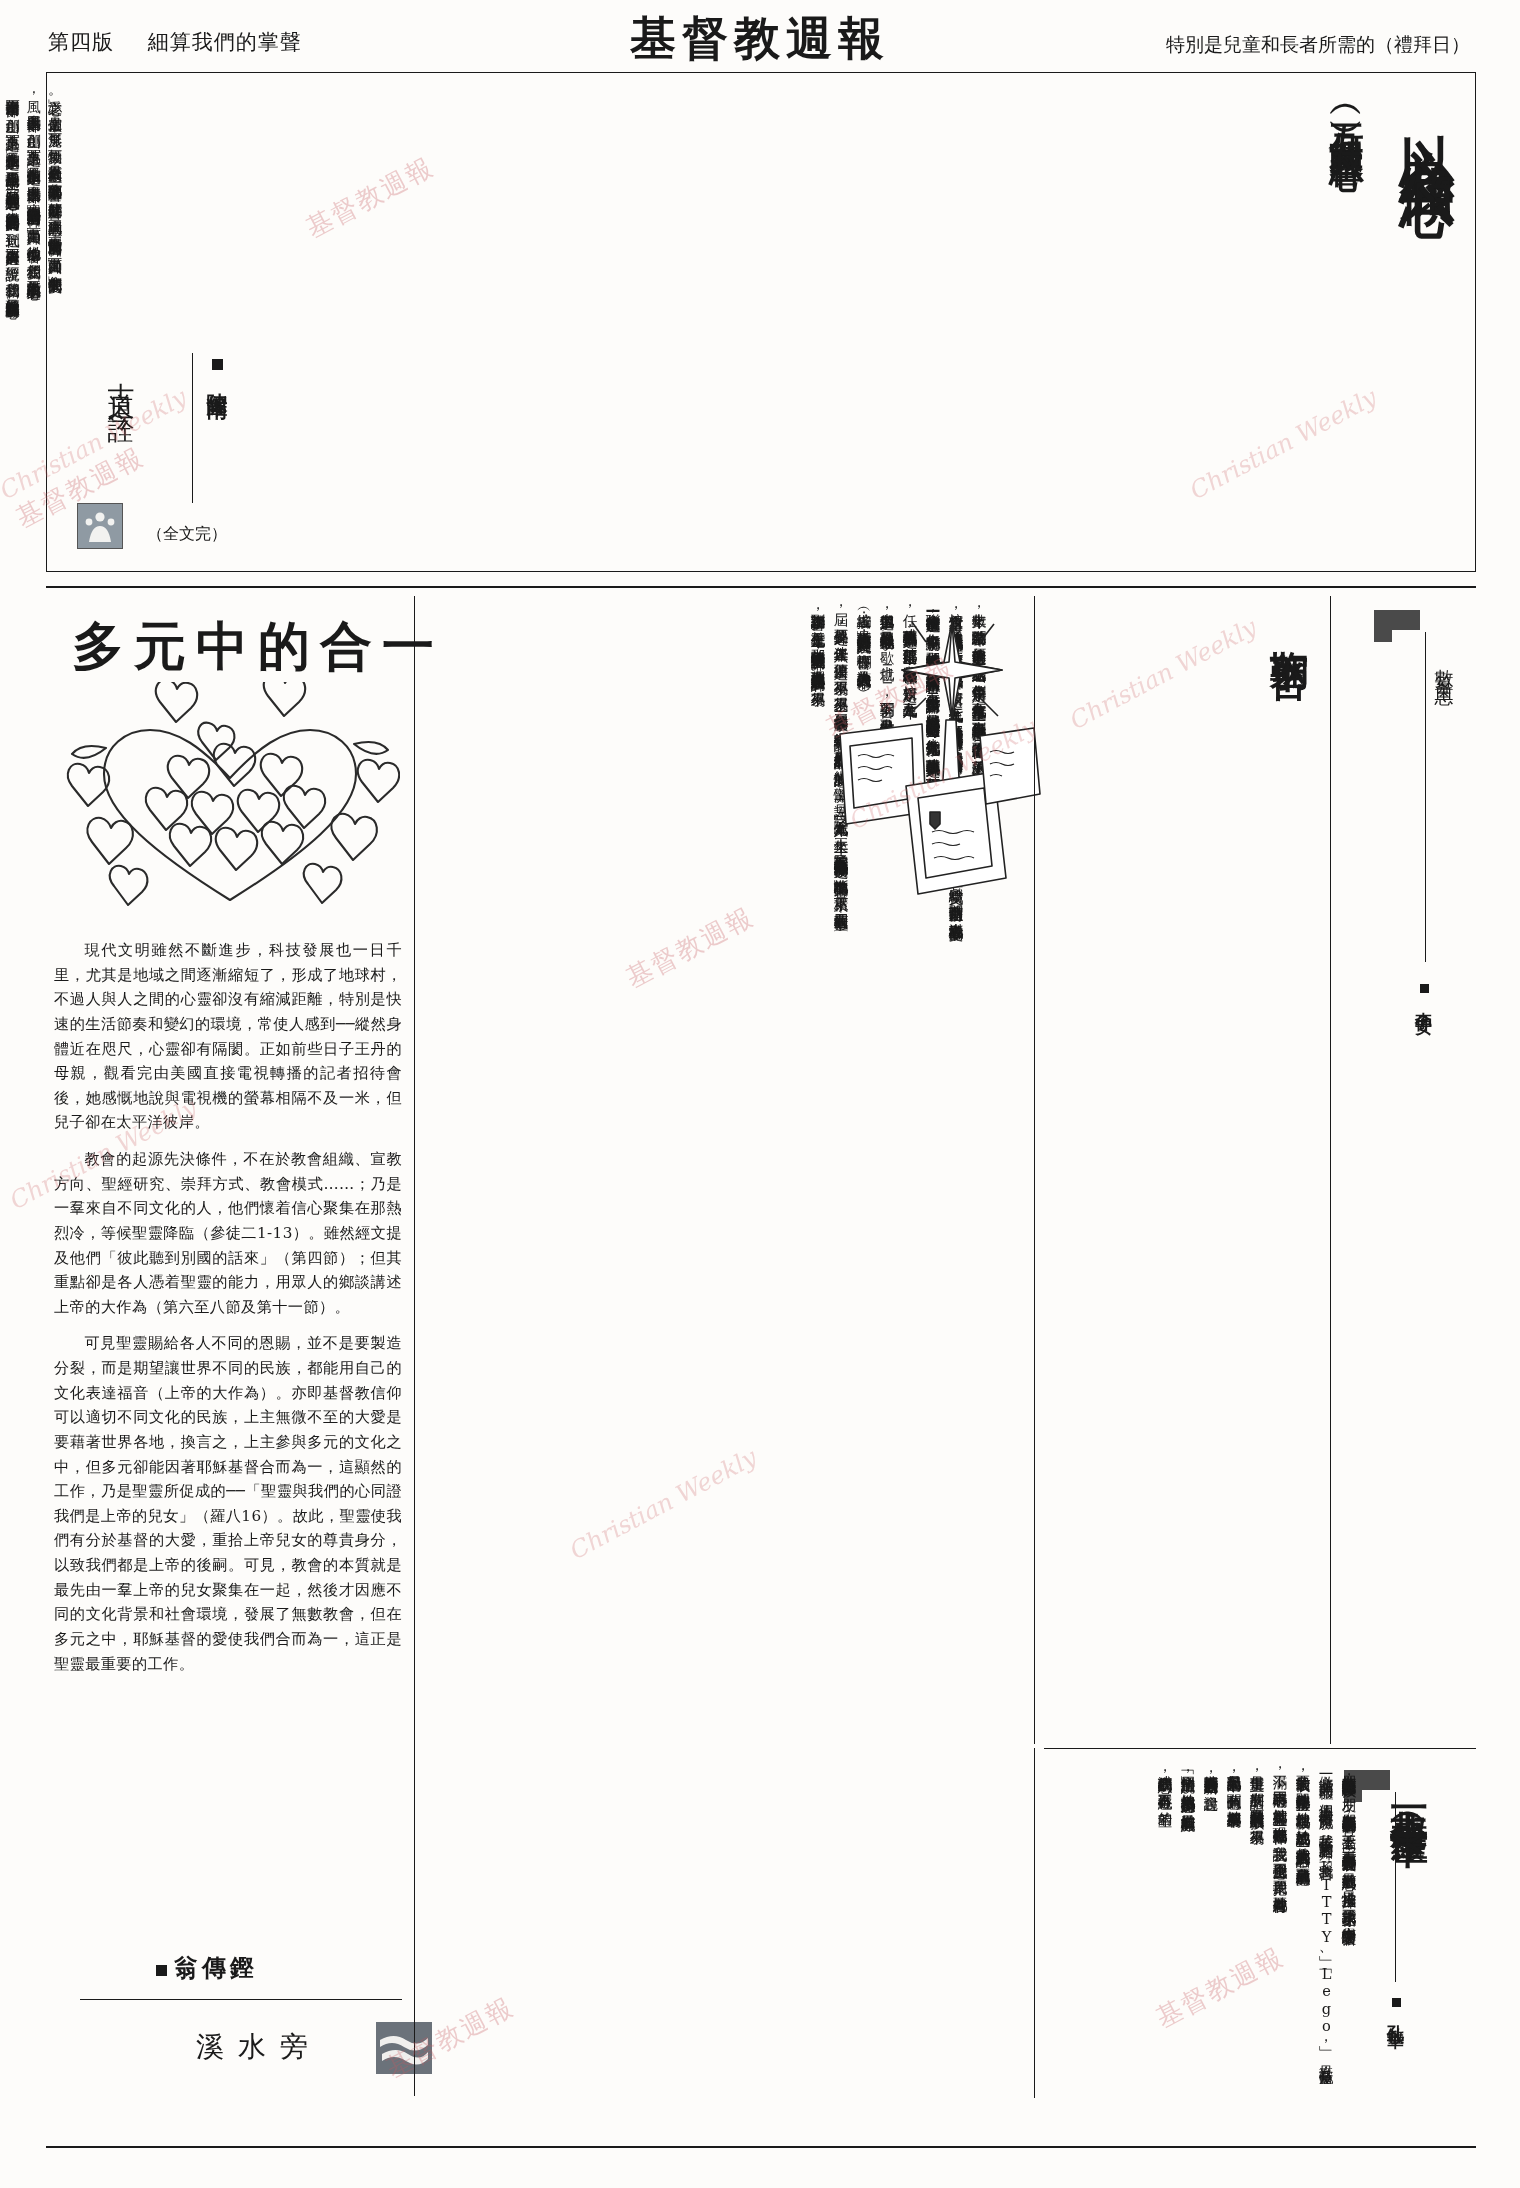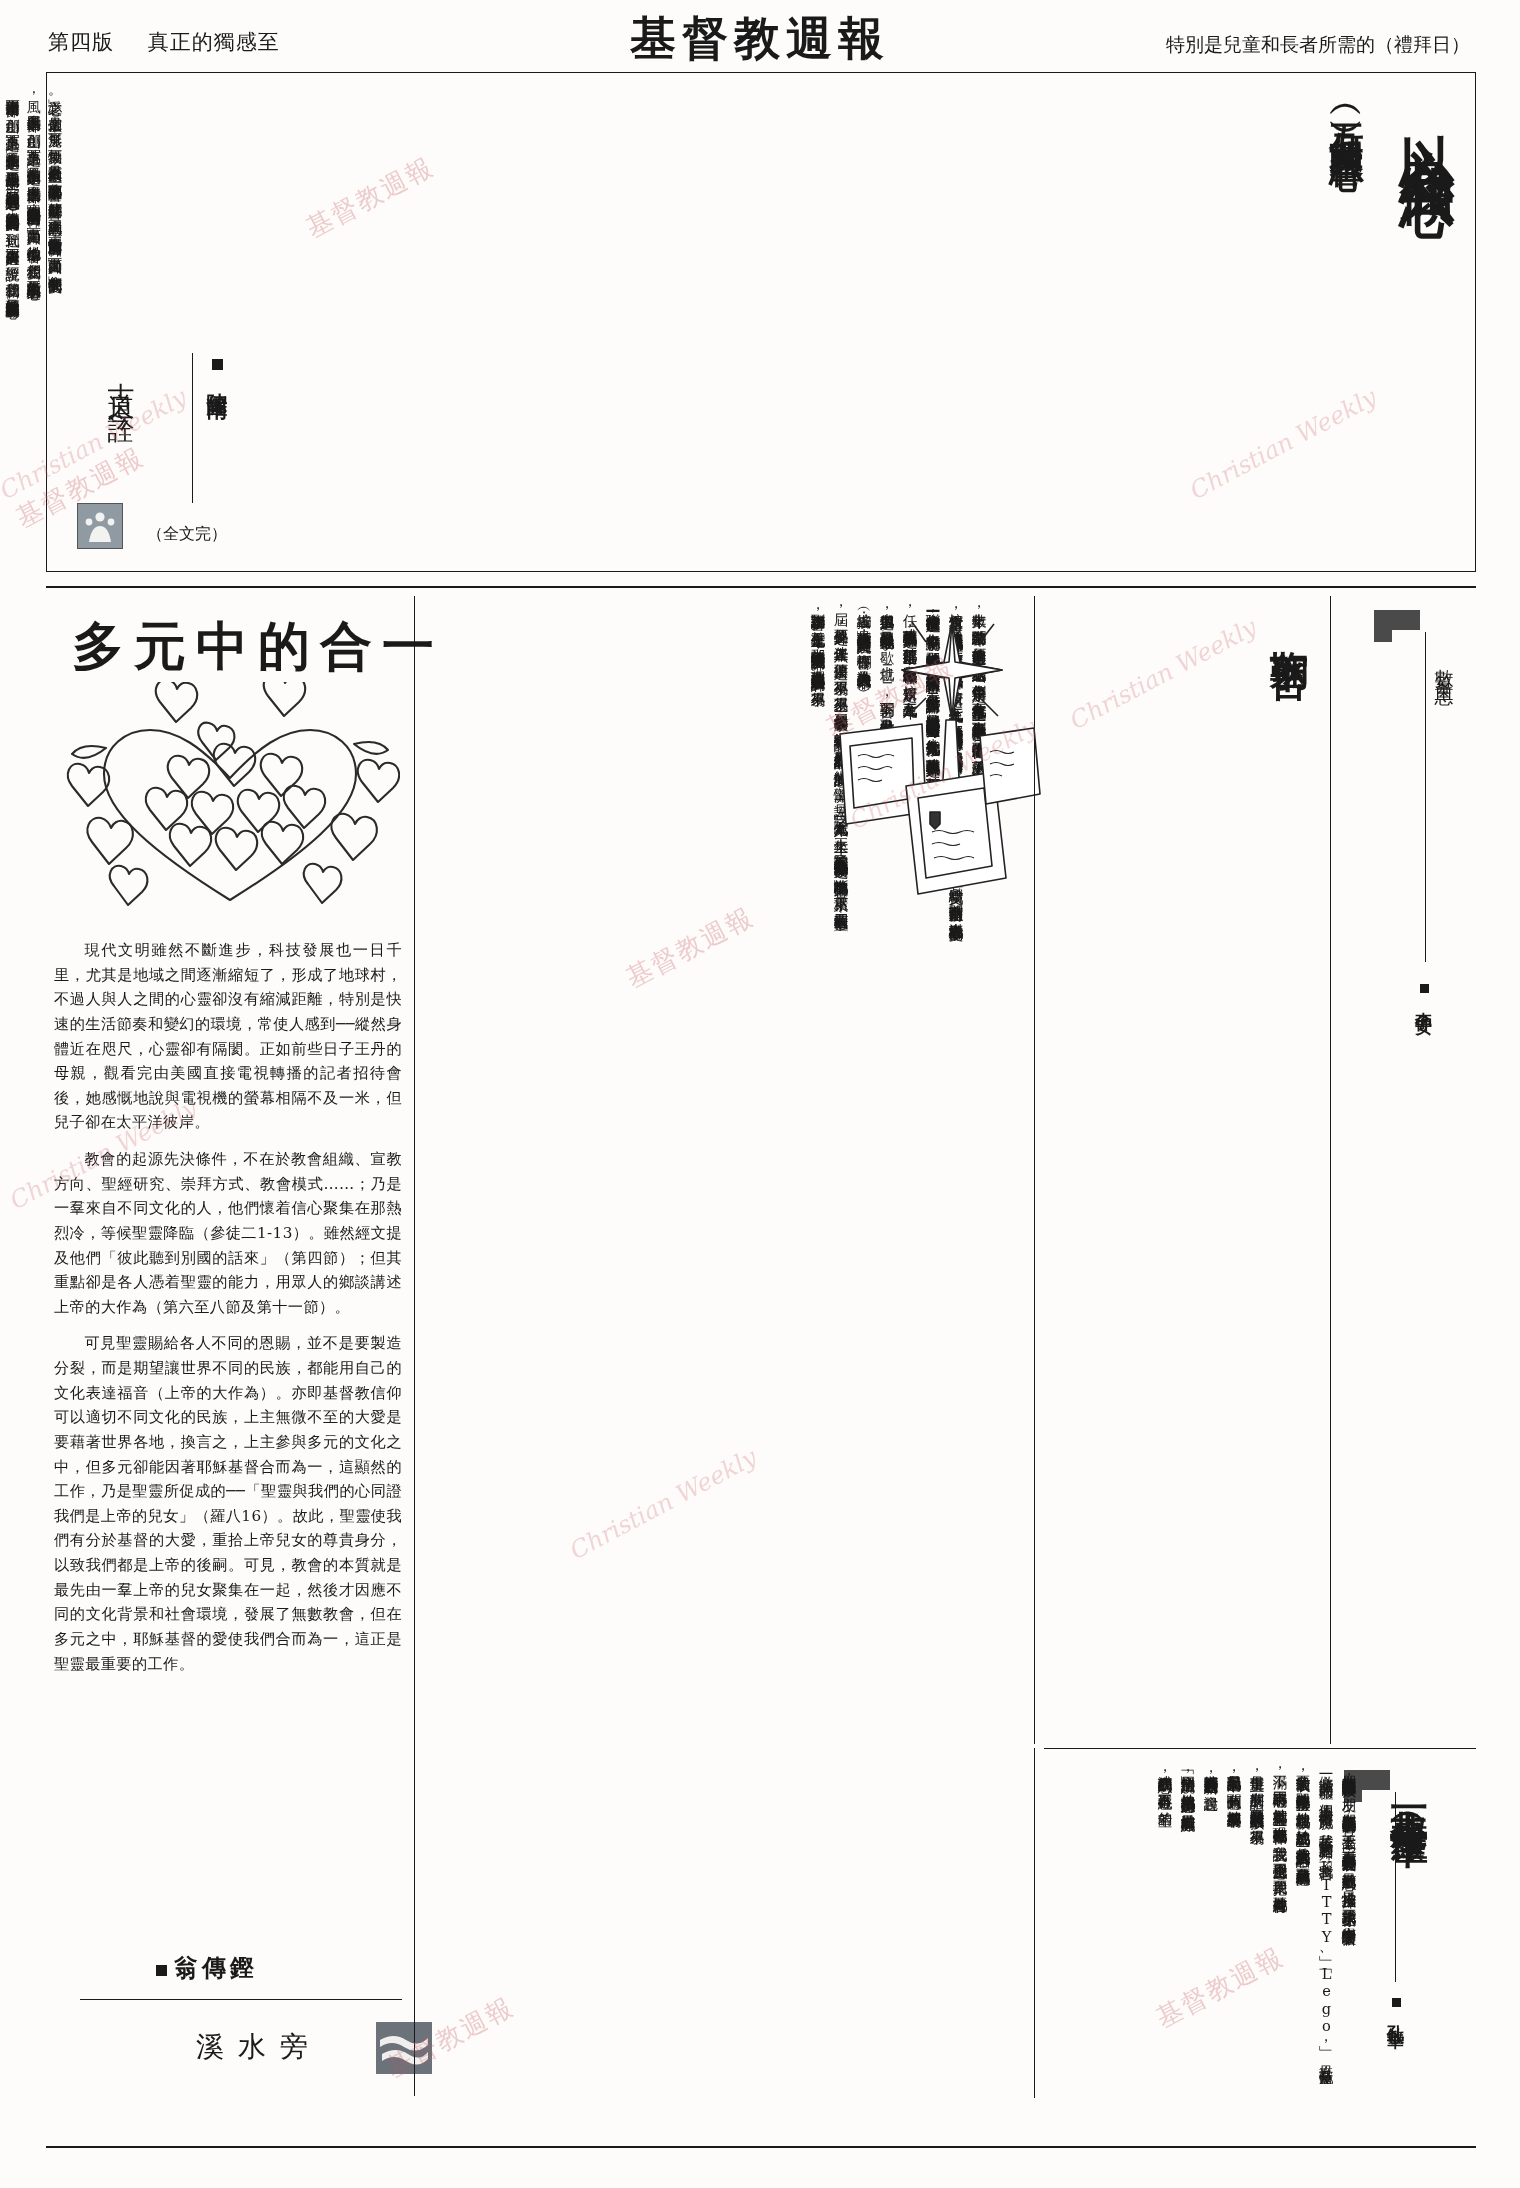--- a/index.html
+++ b/index.html
@@ -139,21 +139,21 @@
       white-space:nowrap;pointer-events:none;font-style:italic;}
 </style>
 </head>
 <body>
 
 <div class="page">
 
   <div class="masthead">
     <div class="mh-left">
       <span>第四版</span>
-      <span>真正的獨感至</span>
+      <span>細算我們的掌聲</span>
     </div>
     <div class="mh-title">基督教週報</div>
     <div class="mh-right">特別是兒童和長者所需的（禮拜日）</div>
   </div>
 
   <div class="art-top">
     <div class="art-top-inner">
       <div class="headline-top">以心為心共傾心</div>
       <div class="subhead-top">（五）何如歸向基督心</div>
 

